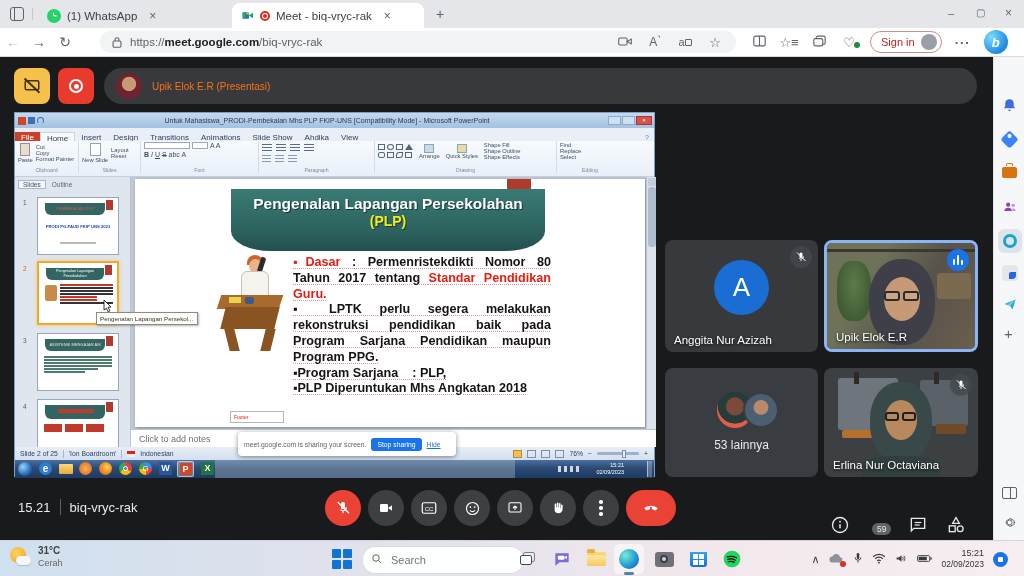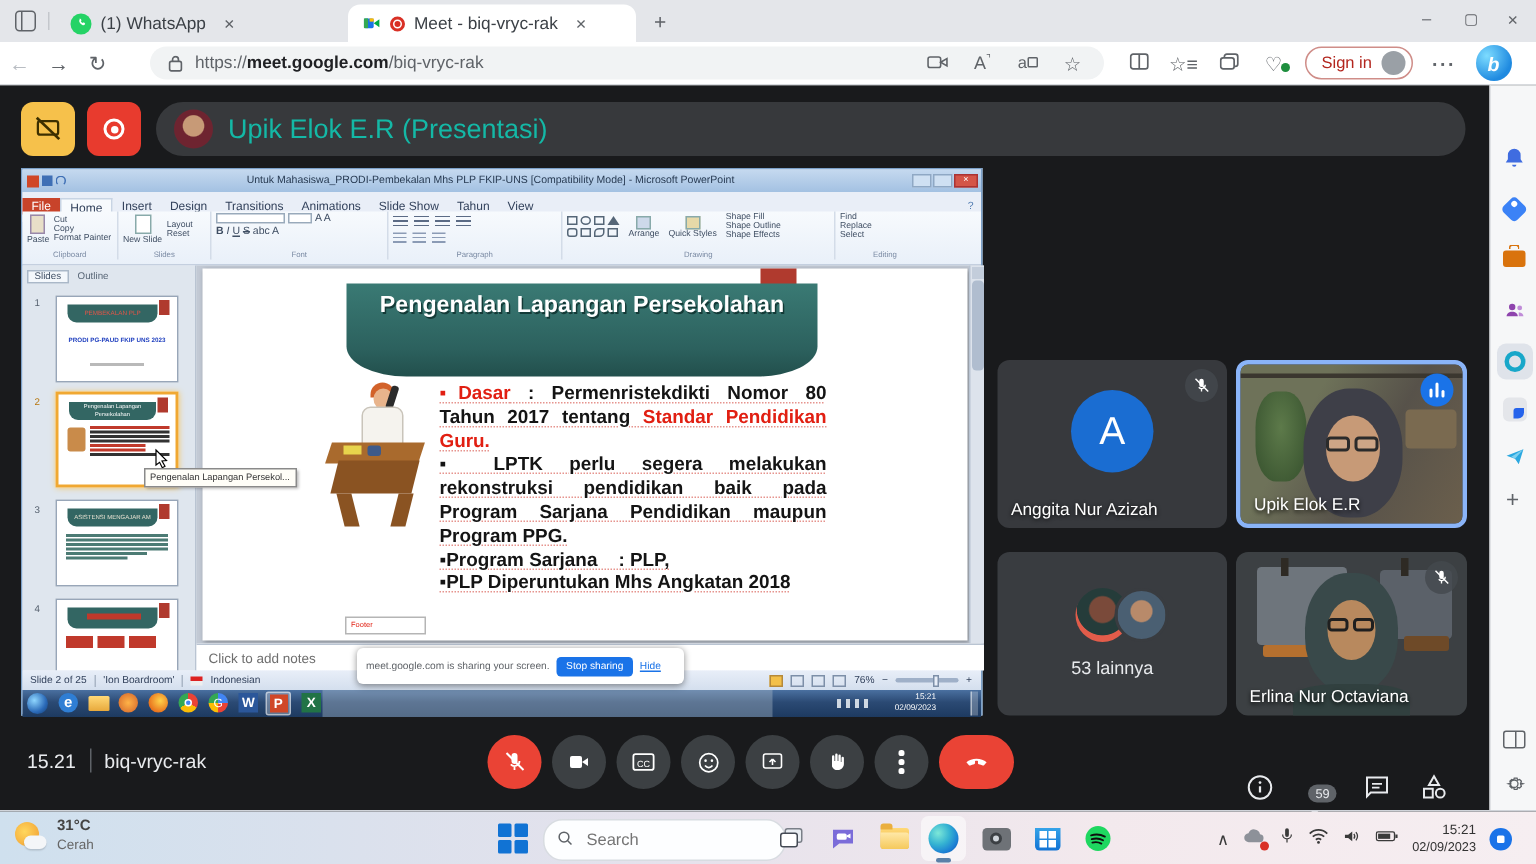--- a/index.html
+++ b/index.html
@@ -18,21 +18,21 @@
   .tclose{color:#5f6368;font-size:12px;margin-left:6px;cursor:default;}
   .toolbar{left:0;top:28px;width:1024px;height:29px;background:#fff;border-bottom:1px solid #d7dade;}
   .navbtn{font-size:14px;color:#5f6368;width:26px;text-align:center;}
   .urlpill{position:absolute;left:100px;top:3px;width:636px;height:22px;border-radius:11px;
            background:#f1f3f4;display:flex;align-items:center;font-size:11.5px;color:#5f6368;}
   .tbico{width:30px;text-align:center;color:#5f6368;font-size:13px;}
 
   
   .meetbg{left:0;top:57px;width:993px;height:483px;background:#191a1c;}
   .hbtn{width:36px;height:36px;border-radius:8px;display:flex;align-items:center;justify-content:center;}
-  .pill{background:#37393c;border-radius:18px;color:#14b8a6;font-size:18px;}
+  .pill{background:#37393c;border-radius:18px;color:#f97316;font-size:10px;}
   .tile{position:absolute;background:#3c4043;border-radius:8px;overflow:hidden;}
   .tname{position:absolute;left:9px;bottom:6px;font-size:11.5px;color:#fff;
          text-shadow:0 1px 3px rgba(0,0,0,.9);white-space:nowrap;}
   .mico{position:absolute;top:6px;right:6px;width:22px;height:22px;border-radius:50%;
         background:rgba(68,72,78,.8);display:flex;align-items:center;justify-content:center;}
   .ctl{width:36px;height:36px;border-radius:50%;background:#3c4043;display:flex;
        align-items:center;justify-content:center;}
   .psn div{position:absolute;}
 
   
@@ -183,21 +183,21 @@
     </div>
 
     <div class="a f" style="left:0;top:15px;right:0;height:20px;background:#e9eef7;border-bottom:1px solid #c8d4e4;">
       <span class="rtab" style="background:#c8432a;color:#fff;">File</span>
       <span class="rtab" style="background:#f7fafd;border:1px solid #c8d4e4;border-bottom:none;">Home</span>
       <span class="rtab">Insert</span>
       <span class="rtab">Design</span>
       <span class="rtab">Transitions</span>
       <span class="rtab">Animations</span>
       <span class="rtab">Slide Show</span>
-      <span class="rtab">Tahun</span>
+      <span class="rtab">Ahdika</span>
       <span class="rtab">View</span>
       <span style="flex:1;"></span>
       <span style="font-size:7px;color:#4f7ab0;margin-right:5px;">?</span>
     </div>
 
     <div class="a f" style="left:0;top:28px;right:0;height:36px;background:linear-gradient(180deg,#f7fafd,#e9f0f9);border-bottom:1px solid #c4cfdf;align-items:stretch;">
       <div class="grp" style="width:64px;">
         <div class="f" style="gap:3px;">
           <div style="text-align:center;"><i style="width:10px;height:13px;background:#e8dfc8;border:1px solid #98a;margin:1px auto;"></i>
             <span>Paste</span></div>
@@ -333,20 +333,21 @@
         </div>
       </div>
     </div>
 
     <div class="a" style="left:116px;top:64px;width:525px;height:252px;background:#c2c9d4;"></div>
 
     <div class="a" id="slide">
       <i class="a" style="left:372px;top:0;width:24px;height:38px;background:#b03a2e;"></i>
       <div class="a" style="left:96px;top:10px;width:314px;height:62px;border-radius:0 0 40px 40px / 0 0 20px 20px;background:linear-gradient(180deg,#3a7a74,#2c615e 70%,#224f4c);text-align:center;">
         <div style="font-size:15.5px;font-weight:700;color:#fff;margin-top:6px;text-shadow:1px 1px 0 #143a37;">Pengenalan Lapangan Persekolahan</div>
+        <div style="font-size:14px;font-weight:700;color:#f3ec1a;text-shadow:1px 1px 0 #143a37;">(PLP)</div>
       </div>
 
       <div class="a" style="left:84px;top:74px;width:74px;height:100px;">
         <i class="a" style="left:28px;top:2px;width:16px;height:10px;background:#d2622a;border-radius:8px 8px 0 0;"></i>
         <i class="a" style="left:30px;top:6px;width:13px;height:14px;background:#e8b48c;border-radius:50%;"></i>
         <i class="a" style="left:40px;top:4px;width:5px;height:16px;background:#2b2b2b;border-radius:2px;transform:rotate(18deg);"></i>
         <i class="a" style="left:22px;top:18px;width:28px;height:30px;background:#f5f3ee;border-radius:6px 6px 0 0;border:1px solid #c9c4ba;"></i>
         <i class="a" style="left:0;top:42px;width:62px;height:14px;background:#a96a2d;transform:skewX(-18deg);"></i>
         <i class="a" style="left:4px;top:54px;width:54px;height:22px;background:#8a5322;transform:skewX(-14deg);"></i>
         <i class="a" style="left:10px;top:44px;width:12px;height:6px;background:#e8d44c;"></i>

